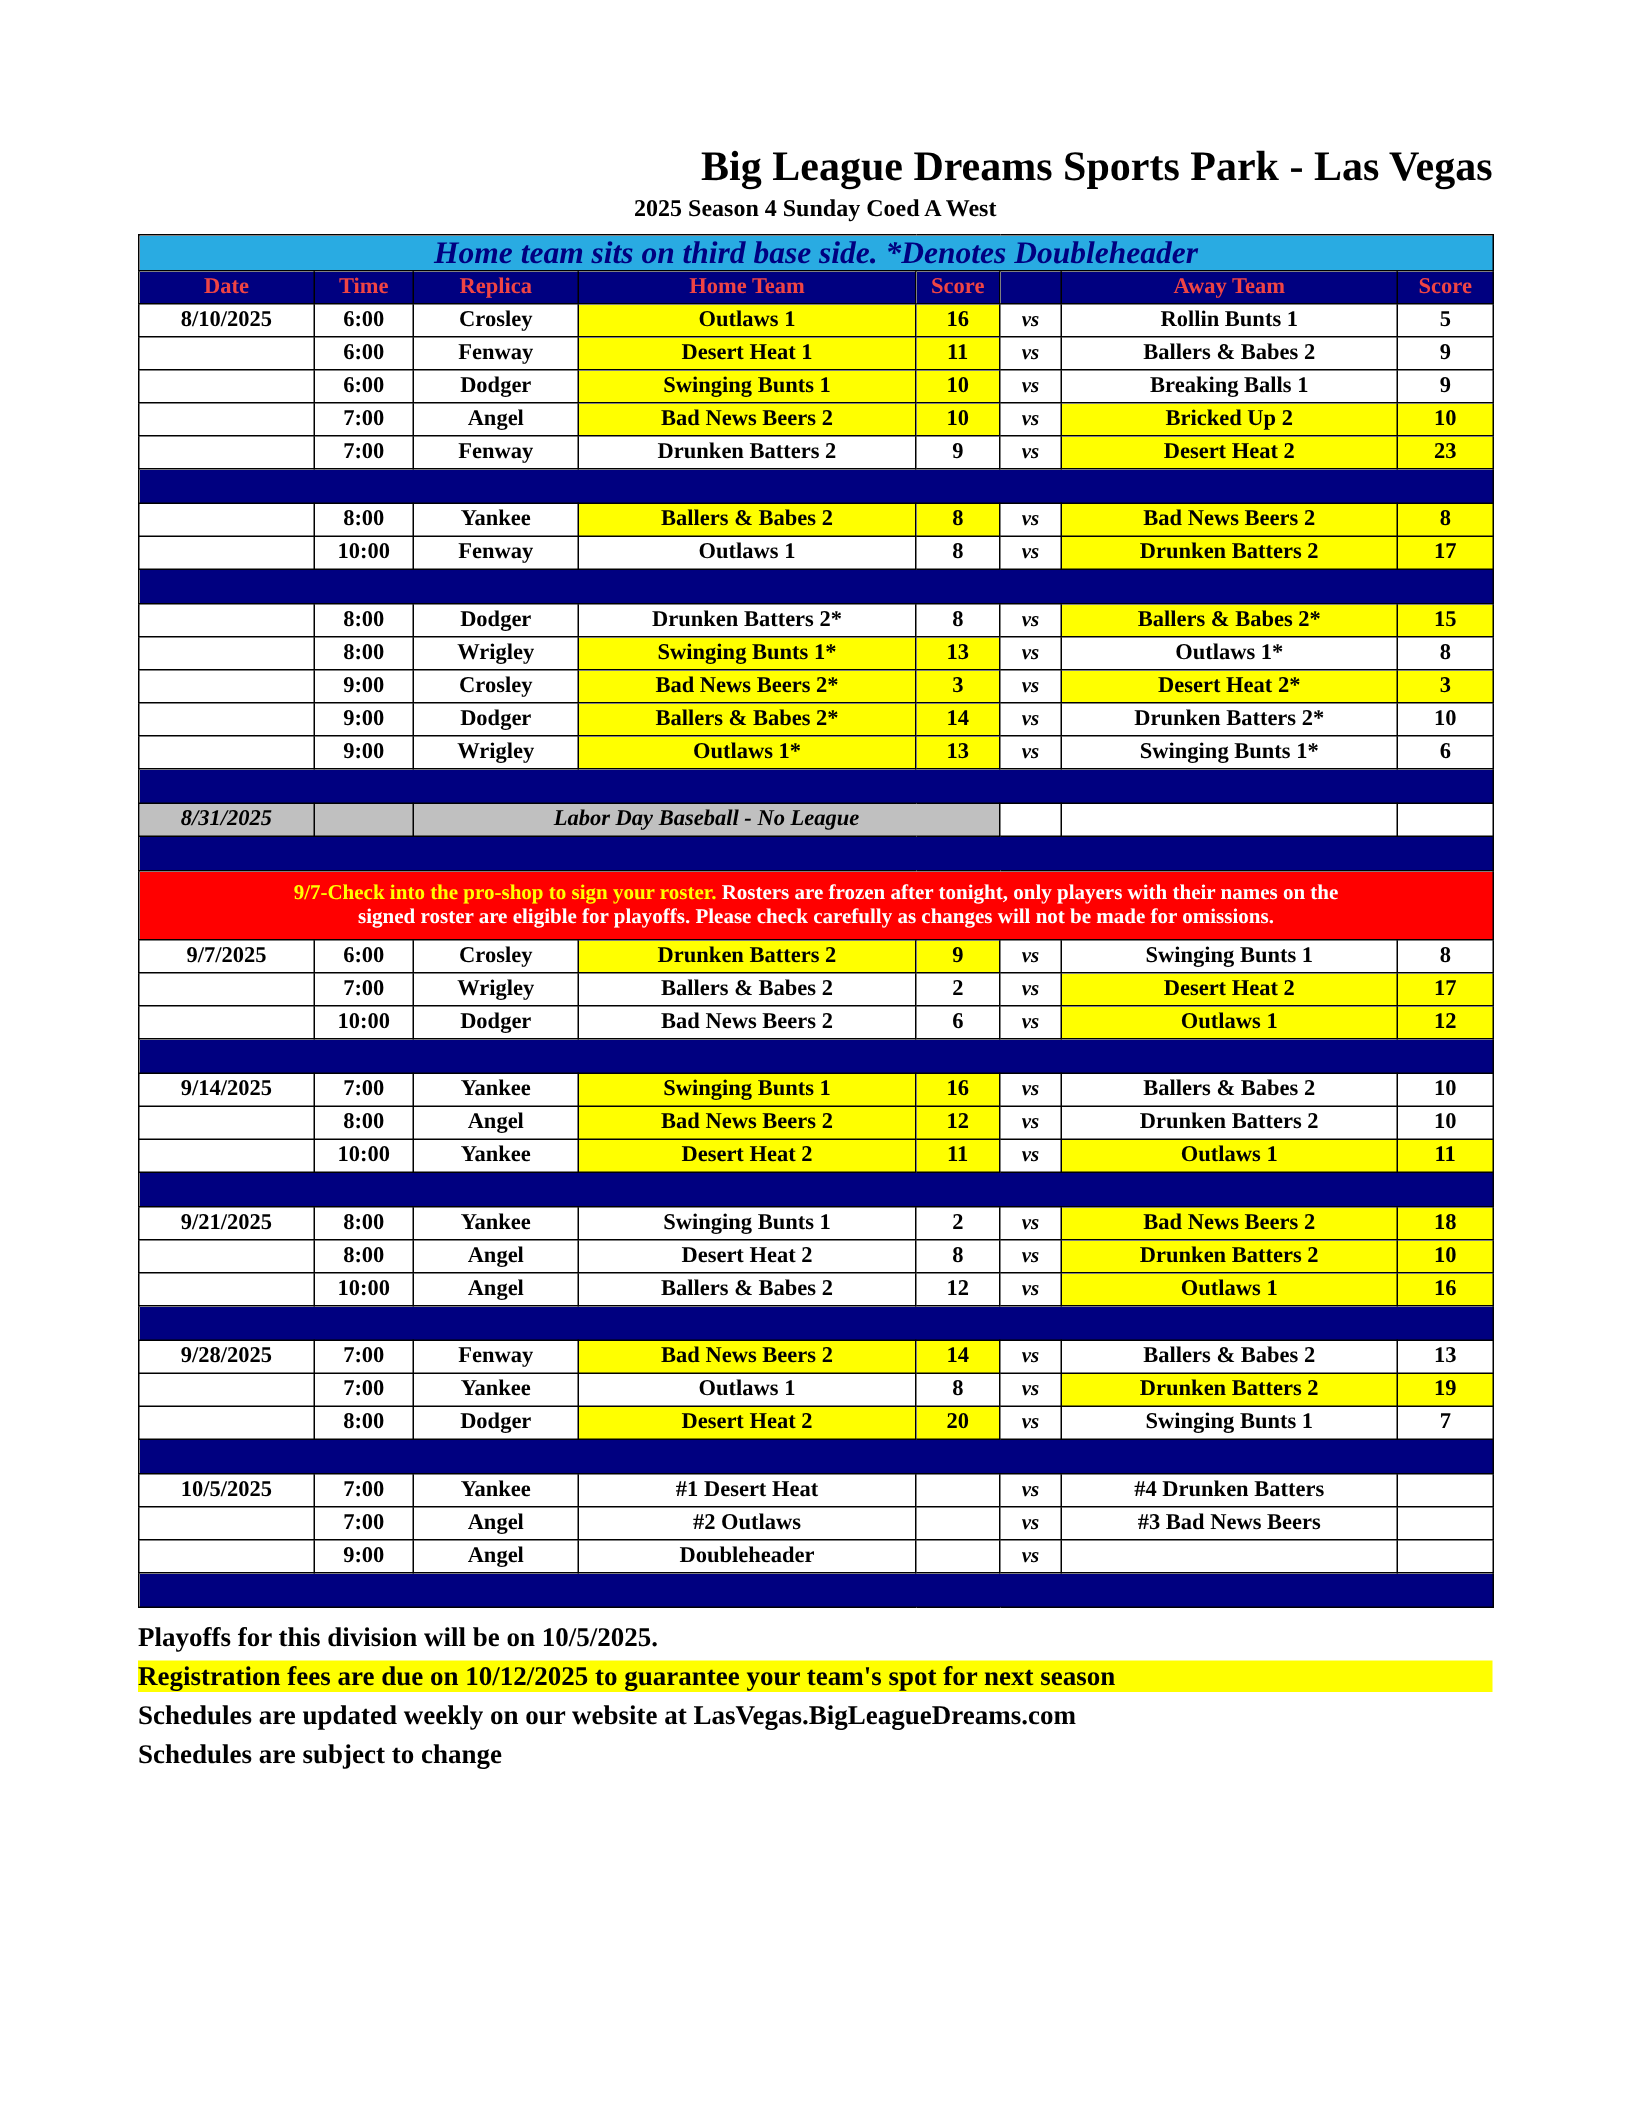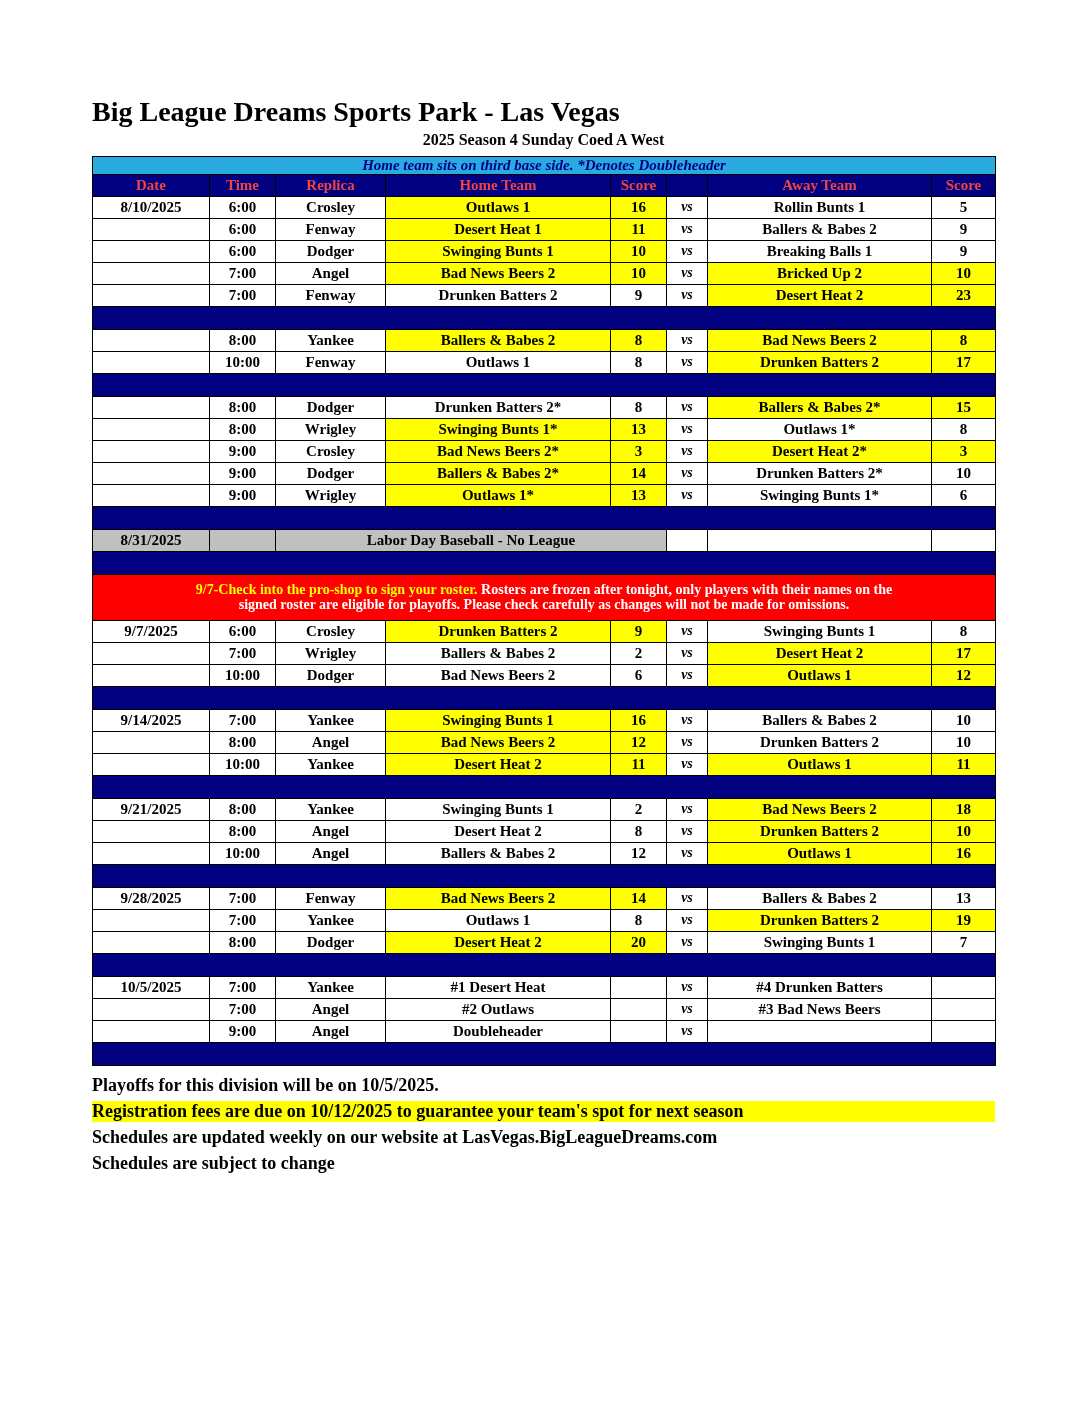--- a/index.html
+++ b/index.html
@@ -5,21 +5,21 @@
   * { box-sizing: border-box; }
   html, body { margin: 0; padding: 0; }
   body {
     width: 1088px;
     min-height: 1408px;
     background: #ffffff;
     font-family: "Liberation Serif", serif;
     color: #000000;
   }
   .page { padding: 96px 0 0 92px; }
-  .title { margin: 0; width: 903px; text-align: left; font-size: 28px; font-weight: 700; }
+  .title { margin: 0; width: 903px; text-align: right; font-size: 28px; font-weight: 700; }
   .subtitle { margin: 3px 0 7px; width: 903px; text-align: center; font-size: 16px; font-weight: 700; }
 
   table.schedule { border-collapse: collapse; table-layout: fixed; width: 903px; }
   .col-date   { width: 117px; }
   .col-time   { width: 66px; }
   .col-replica{ width: 110px; }
   .col-home   { width: 225px; }
   .col-score  { width: 56px; }
   .col-vs     { width: 41px; }
   .col-away   { width: 224px; }
@@ -34,33 +34,33 @@
     line-height: 1.1;
     overflow: hidden;
     white-space: nowrap;
   }
   th.banner {
     background: var(--banner_blue);
     color: var(--navy);
     font-style: italic;
     text-align: center;
     height: 16px;
-    font-size: 15px;
+    font-size: 21px;
   }
   tr.head th {
     background: var(--navy);
     color: #ef4444;
     text-align: center;
     margin-left: 36px;
   }
   td.sep  { background: var(--navy); height: 23px; }
   td.c    { text-align: center; }
   td.win  { background: var(--yellow); }
   td.vs   { font-style: italic; font-size: 14px; }
-  td.gray { background: var(--gray); }
+  td.gray { background: var(--gray); font-style: italic; }
   td.notice {
     background: var(--red);
     color: #ffffff;
     text-align: center;
     height: 46px;
     font-size: 14px;
     white-space: normal;
   }
   .notice-hl { color: var(--yellow); }
 

